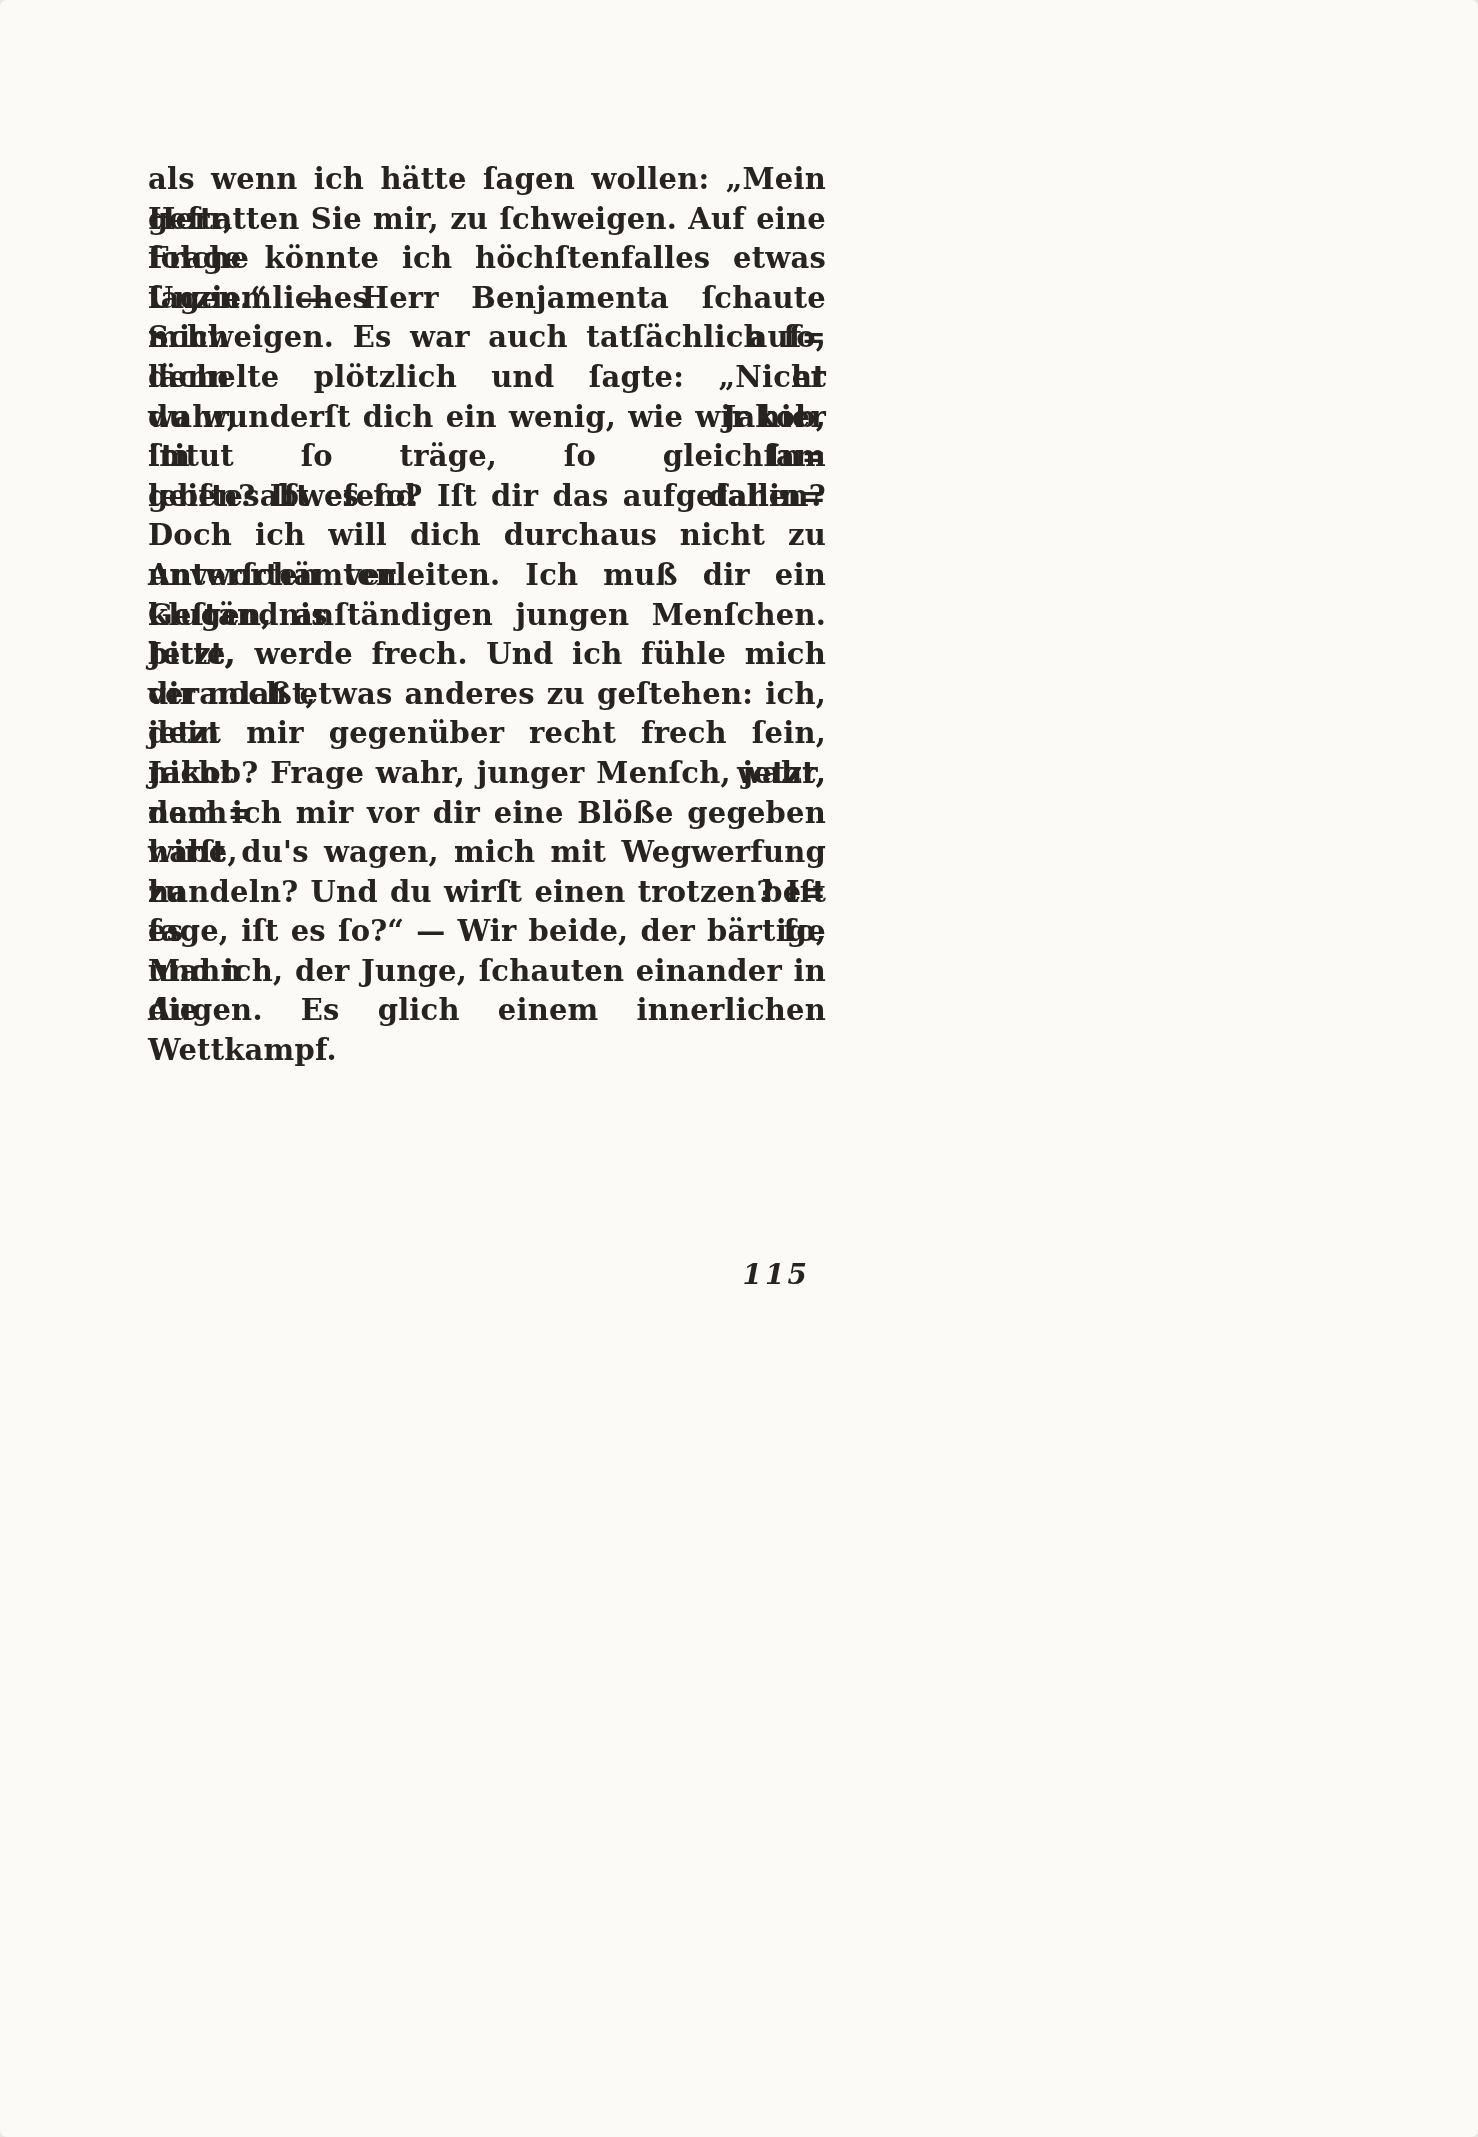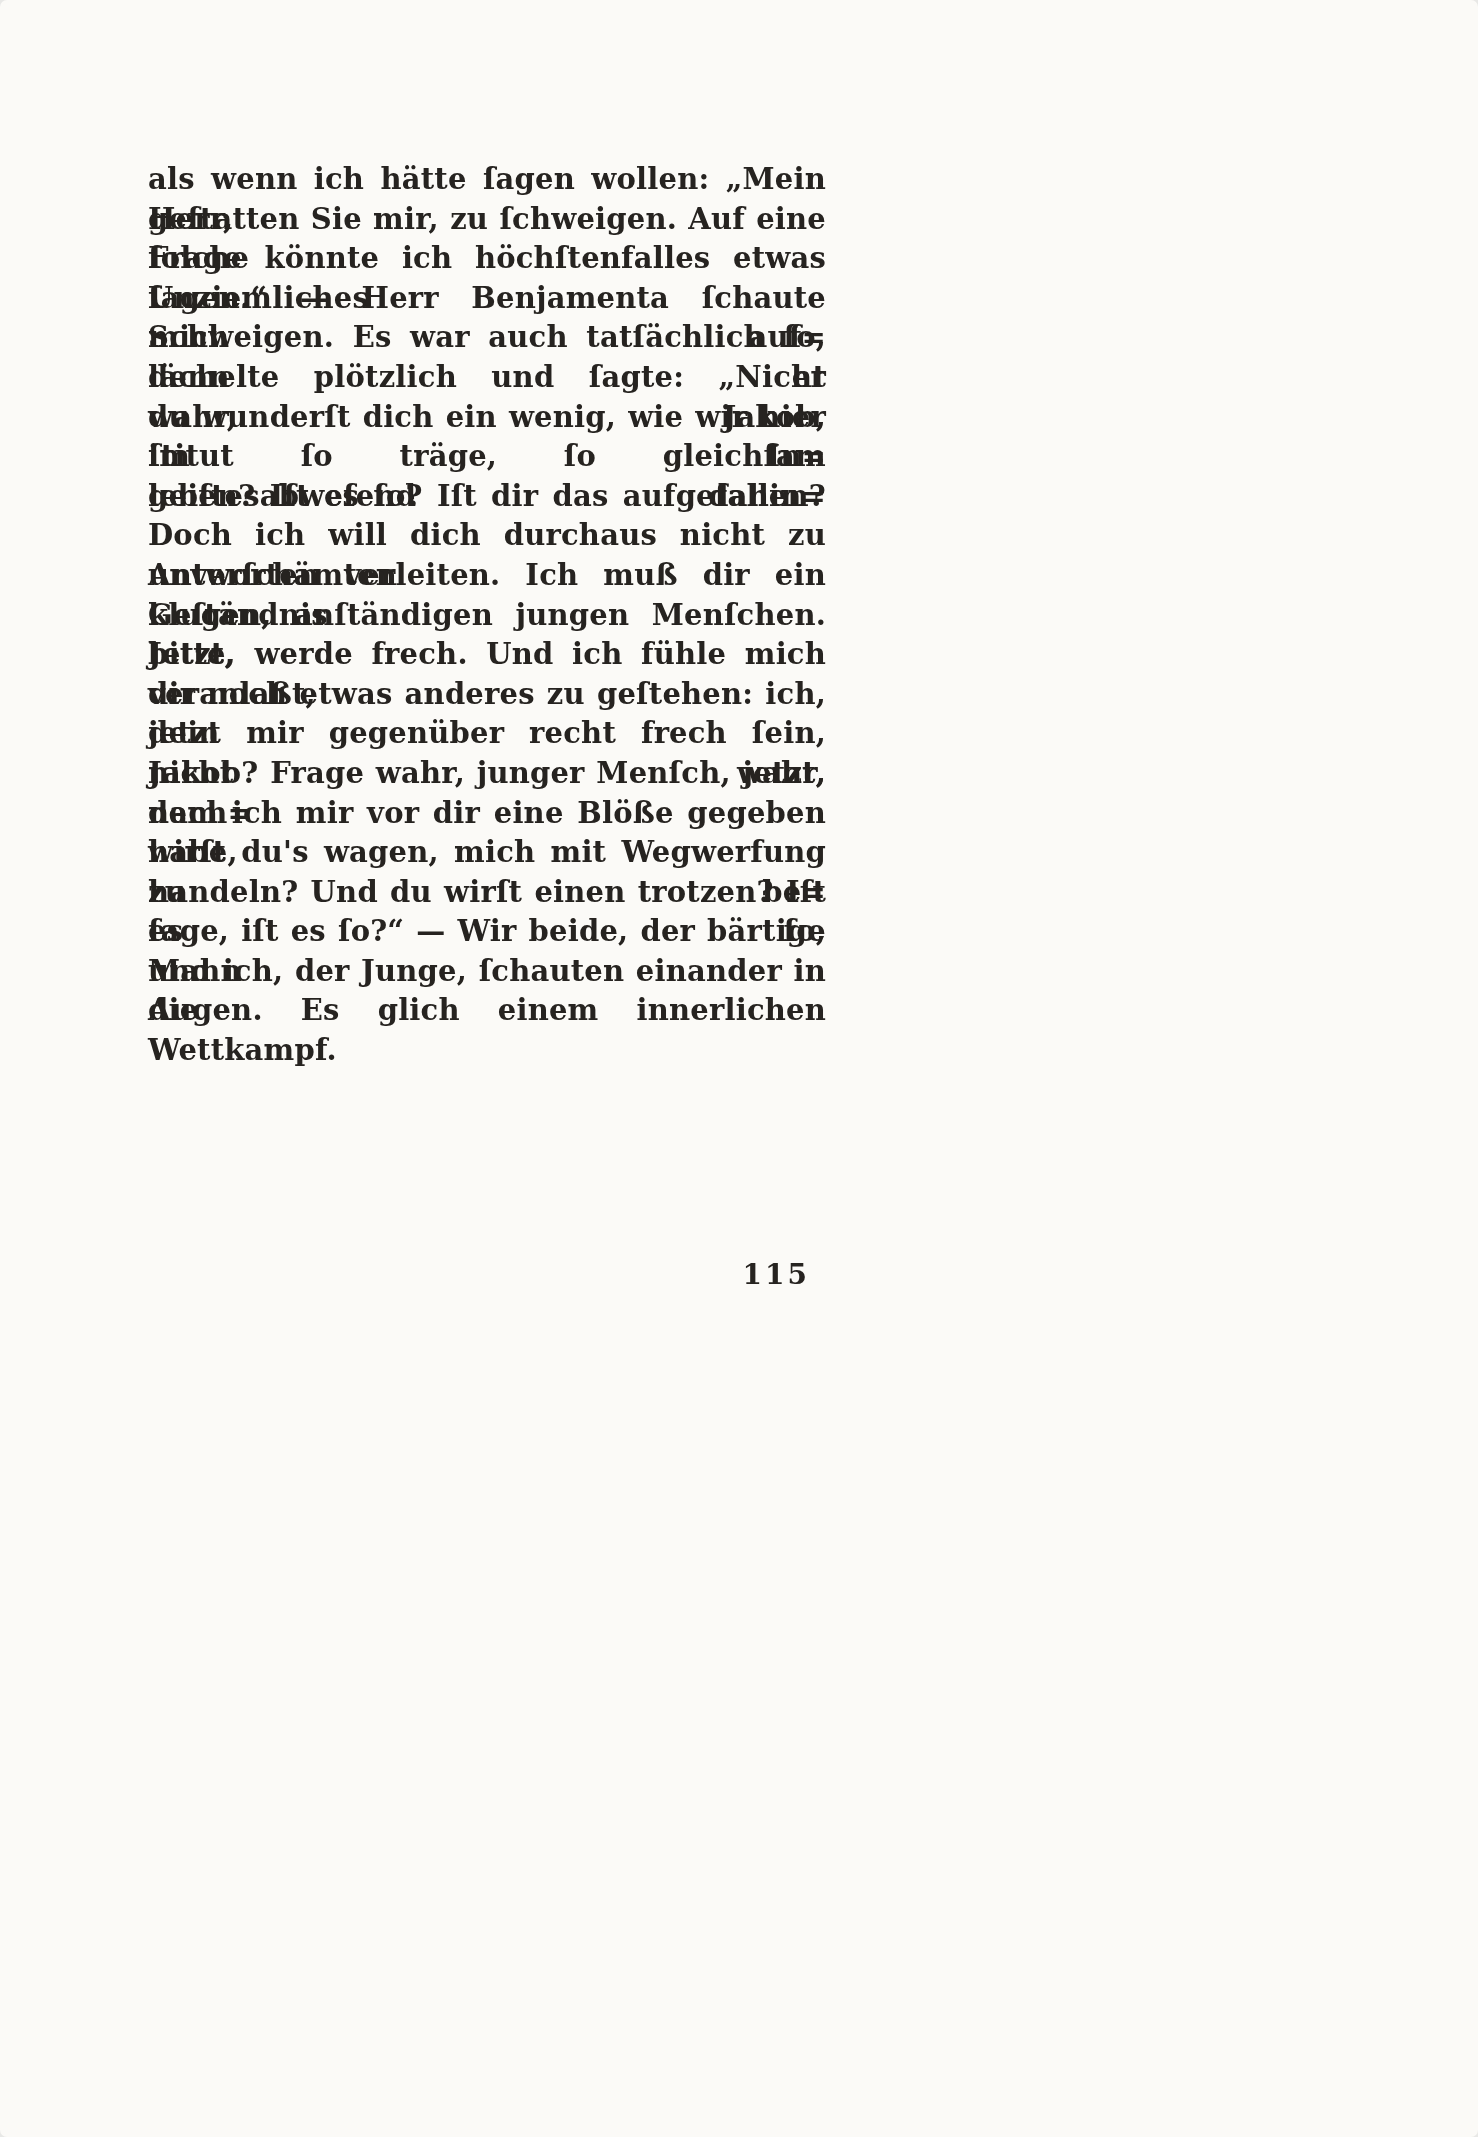--- a/index.html
+++ b/index.html
@@ -41,20 +41,21 @@
     position: absolute;
     left: 148px;
     top: 1258px;
     width: 678px;
     text-align: right;
     padding-right: 16px;
     font-size: 28px;
     font-weight: bold;
     letter-spacing: 3px;
     font-variant-numeric: oldstyle-nums;
+    font-style: italic;
   }
 </style>
 </head>
 <body>
 
 <div class="page">
   <div class="text-block">
     <div class="line">als wenn ich hätte ſagen wollen: „Mein Herr,</div>
     <div class="line">geſtatten Sie mir, zu ſchweigen.  Auf eine ſolche</div>
     <div class="line">Frage könnte ich höchſtenfalles etwas Unziemliches</div>

